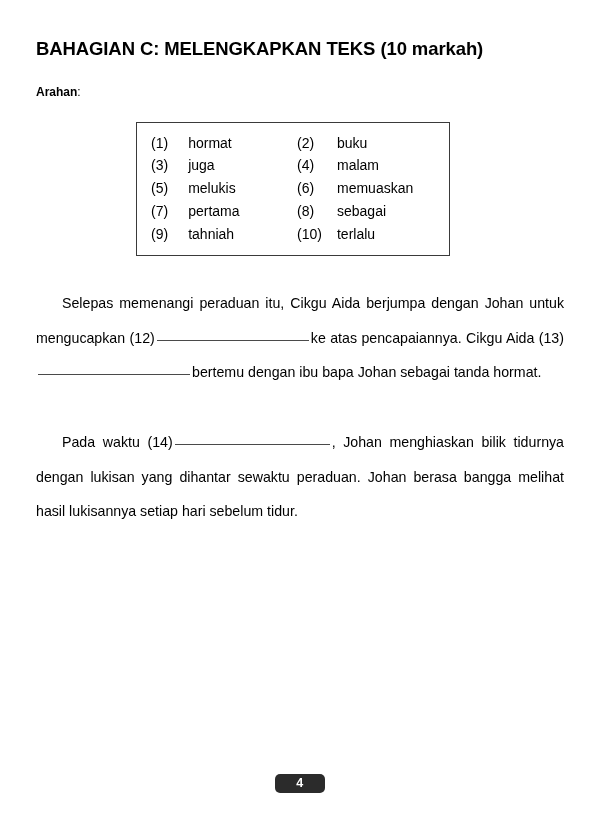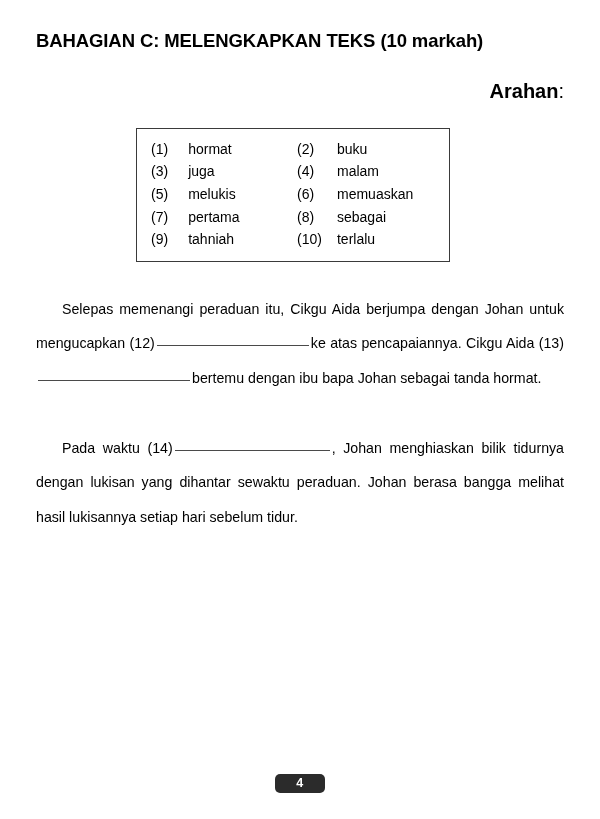--- a/index.html
+++ b/index.html
@@ -15,42 +15,41 @@
     color: #000000;
     position: relative;
     overflow: hidden;
   }
 
   .page {
     position: relative;
     width: 600px;
     height: 819px;
     box-sizing: border-box;
-    padding: 0 36px;
+    padding: 8px 36px;
   }
 
   
   .section-title {
     font-size: 18.5px;
     font-weight: bold;
     letter-spacing: -0.1px;
     margin: 0;
     padding-top: 30px;
     line-height: 1.2;
     white-space: nowrap;
   }
 
   
   .instruction {
     margin-top: 22px;
     display: flex;
     align-items: flex-start;
-    font-size: 20px;
+    font-size: 12px;
     line-height: 1.72;
-    justify-content: flex-end;
   }
   .instruction-label {
     font-weight: bold;
     flex: 0 0 auto;
     white-space: nowrap;
   }
   .instruction-colon {
     flex: 0 0 auto;
   }
   .instruction-body {

